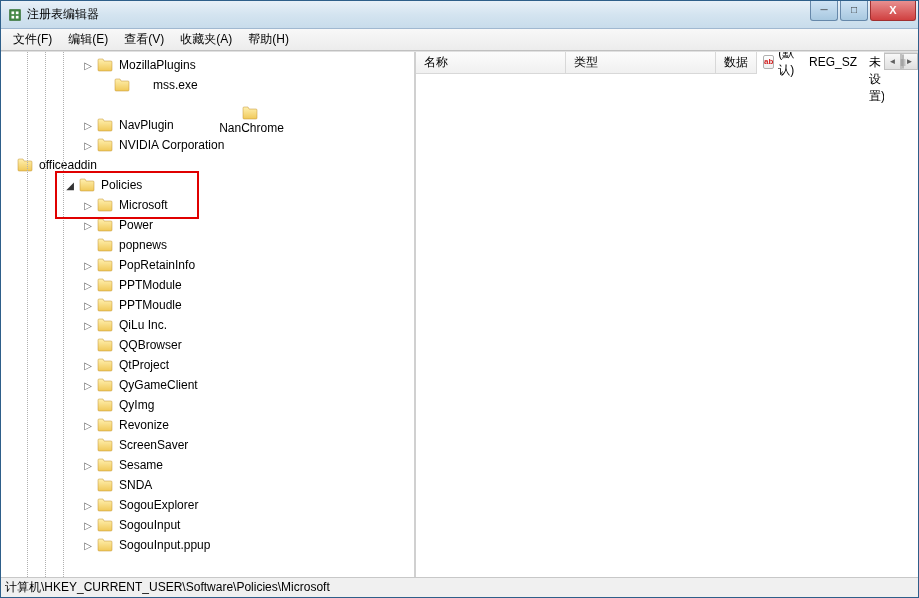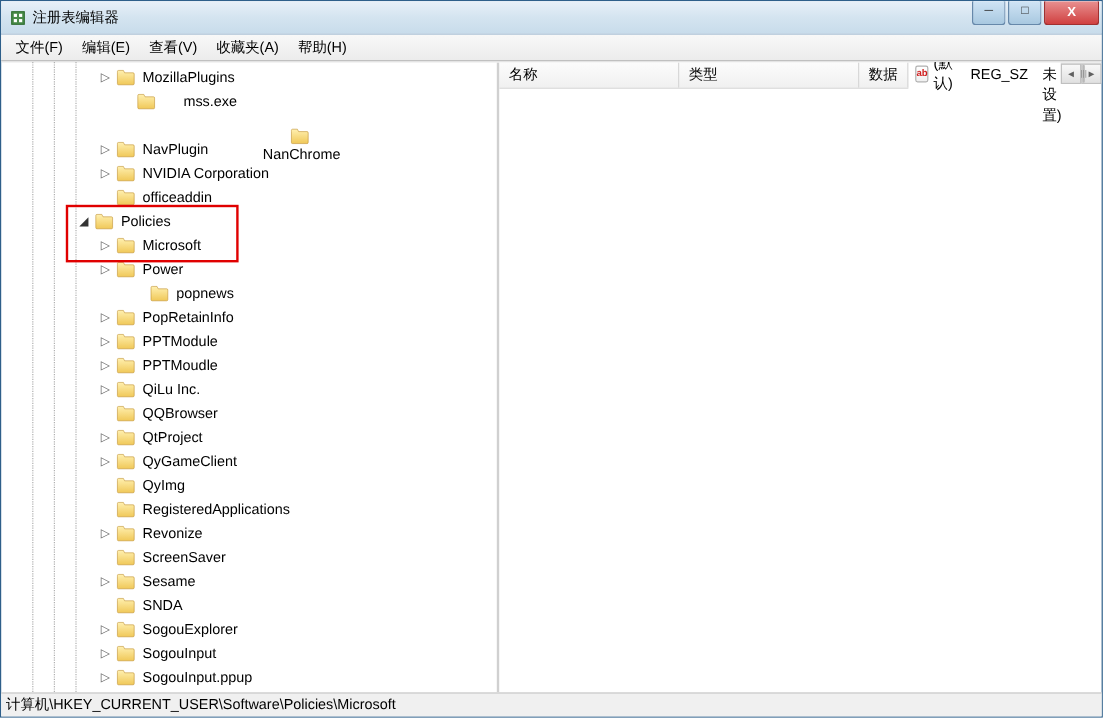--- a/index.html
+++ b/index.html
@@ -161,21 +161,21 @@
                 <defs>
                   <linearGradient id="fg" x1="0" y1="0" x2="0" y2="1">
                     <stop offset="0" stop-color="#fff0b0"></stop>
                     <stop offset="1" stop-color="#f0c858"></stop>
                   </linearGradient>
                 </defs>
               </svg>
             </span>
             <span class="tree-label">NVIDIA Corporation</span>
           </div>
-          <div class="tree-node" style="padding-left: 80px;">
+          <div class="tree-node" style="">
             <span class="tree-toggle empty">▷</span>
             <span class="folder-icon">
               <svg viewBox="0 0 16 14">
                 <path d="M1 3 L1 12 Q1 13 2 13 L14 13 Q15 13 15 12 L15 4 Q15 3 14 3 L7 3 L6 1 L2 1 Q1 1 1 2 Z" fill="url(#fg)" stroke="#c09030" stroke-width="0.5"></path>
                 <defs>
                   <linearGradient id="fg" x1="0" y1="0" x2="0" y2="1">
                     <stop offset="0" stop-color="#fff0b0"></stop>
                     <stop offset="1" stop-color="#f0c858"></stop>
                   </linearGradient>
                 </defs>
@@ -221,21 +221,21 @@
                 <defs>
                   <linearGradient id="fg" x1="0" y1="0" x2="0" y2="1">
                     <stop offset="0" stop-color="#fff0b0"></stop>
                     <stop offset="1" stop-color="#f0c858"></stop>
                   </linearGradient>
                 </defs>
               </svg>
             </span>
             <span class="tree-label">Power</span>
           </div>
-          <div class="tree-node" style="padding-left: 108px;">
+          <div class="tree-node" style="padding-left: 80px;">
             <span class="tree-toggle empty">▷</span>
             <span class="folder-icon">
               <svg viewBox="0 0 16 14">
                 <path d="M1 3 L1 12 Q1 13 2 13 L14 13 Q15 13 15 12 L15 4 Q15 3 14 3 L7 3 L6 1 L2 1 Q1 1 1 2 Z" fill="url(#fg)" stroke="#c09030" stroke-width="0.5"></path>
                 <defs>
                   <linearGradient id="fg" x1="0" y1="0" x2="0" y2="1">
                     <stop offset="0" stop-color="#fff0b0"></stop>
                     <stop offset="1" stop-color="#f0c858"></stop>
                   </linearGradient>
                 </defs>
@@ -355,35 +355,20 @@
                 <path d="M1 3 L1 12 Q1 13 2 13 L14 13 Q15 13 15 12 L15 4 Q15 3 14 3 L7 3 L6 1 L2 1 Q1 1 1 2 Z" fill="url(#fg)" stroke="#c09030" stroke-width="0.5"></path>
                 <defs>
                   <linearGradient id="fg" x1="0" y1="0" x2="0" y2="1">
                     <stop offset="0" stop-color="#fff0b0"></stop>
                     <stop offset="1" stop-color="#f0c858"></stop>
                   </linearGradient>
                 </defs>
               </svg>
             </span>
             <span class="tree-label">QyImg</span>
-          </div>
-          <div class="tree-node" style="padding-left: 80px;">
-            <span class="tree-toggle empty">▷</span>
-            <span class="folder-icon">
-              <svg viewBox="0 0 16 14">
-                <path d="M1 3 L1 12 Q1 13 2 13 L14 13 Q15 13 15 12 L15 4 Q15 3 14 3 L7 3 L6 1 L2 1 Q1 1 1 2 Z" fill="url(#fg)" stroke="#c09030" stroke-width="0.5"></path>
-                <defs>
-                  <linearGradient id="fg" x1="0" y1="0" x2="0" y2="1">
-                    <stop offset="0" stop-color="#fff0b0"></stop>
-                    <stop offset="1" stop-color="#f0c858"></stop>
-                  </linearGradient>
-                </defs>
-              </svg>
-            </span>
-            <span class="tree-label">RegisteredApplications</span>
           </div>
           <div class="tree-node" style="padding-left: 80px;">
             <span class="tree-toggle">▷</span>
             <span class="folder-icon">
               <svg viewBox="0 0 16 14">
                 <path d="M1 3 L1 12 Q1 13 2 13 L14 13 Q15 13 15 12 L15 4 Q15 3 14 3 L7 3 L6 1 L2 1 Q1 1 1 2 Z" fill="url(#fg)" stroke="#c09030" stroke-width="0.5"></path>
                 <defs>
                   <linearGradient id="fg" x1="0" y1="0" x2="0" y2="1">
                     <stop offset="0" stop-color="#fff0b0"></stop>
                     <stop offset="1" stop-color="#f0c858"></stop>

